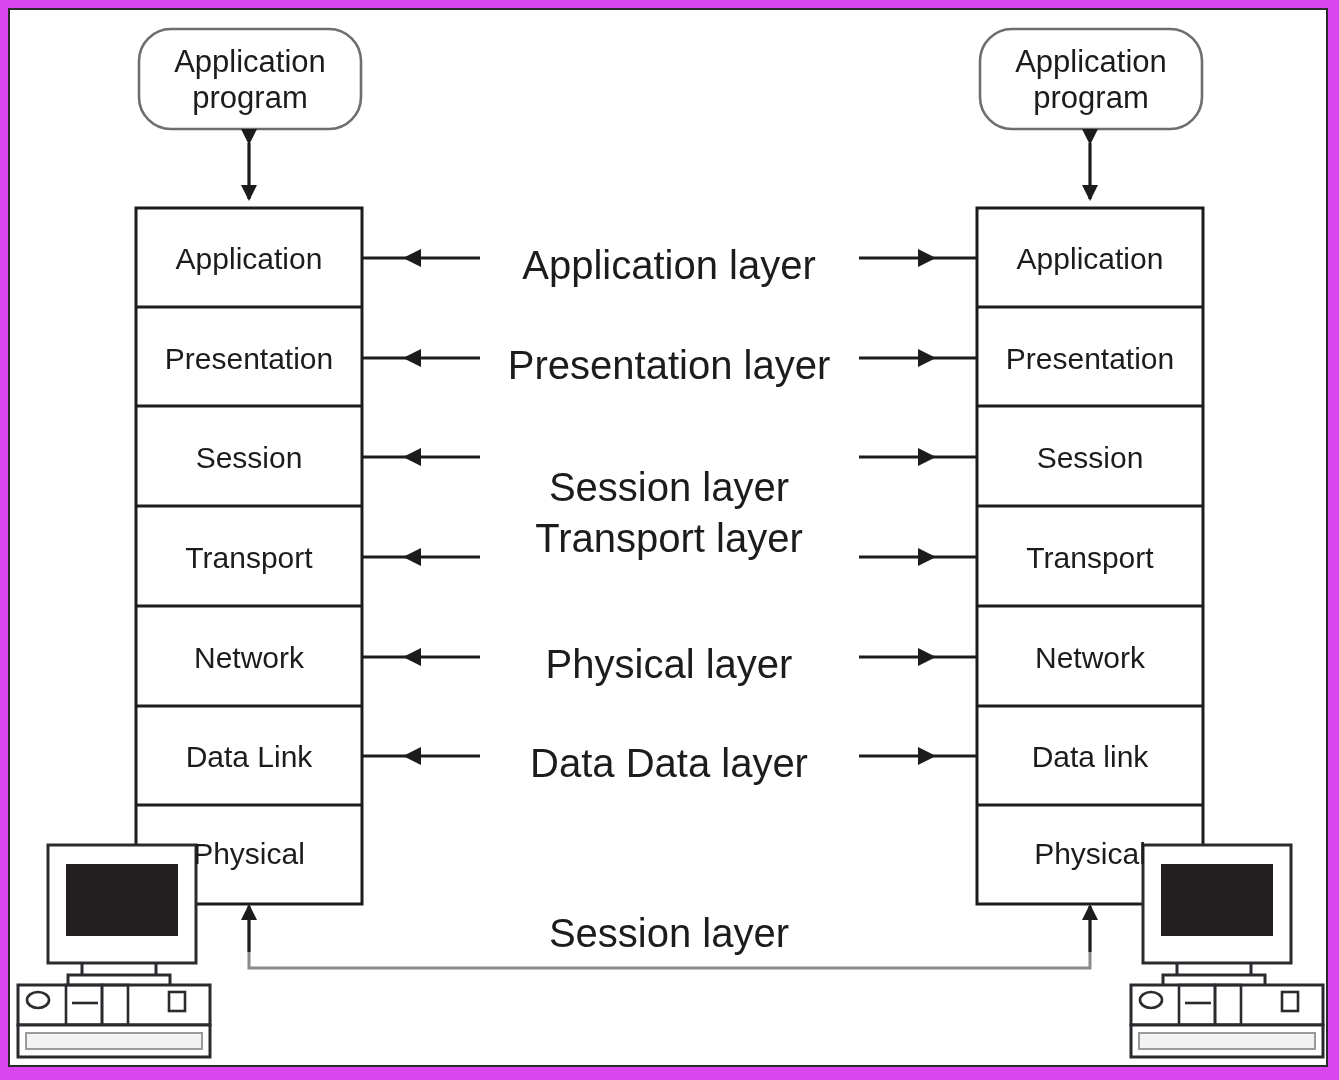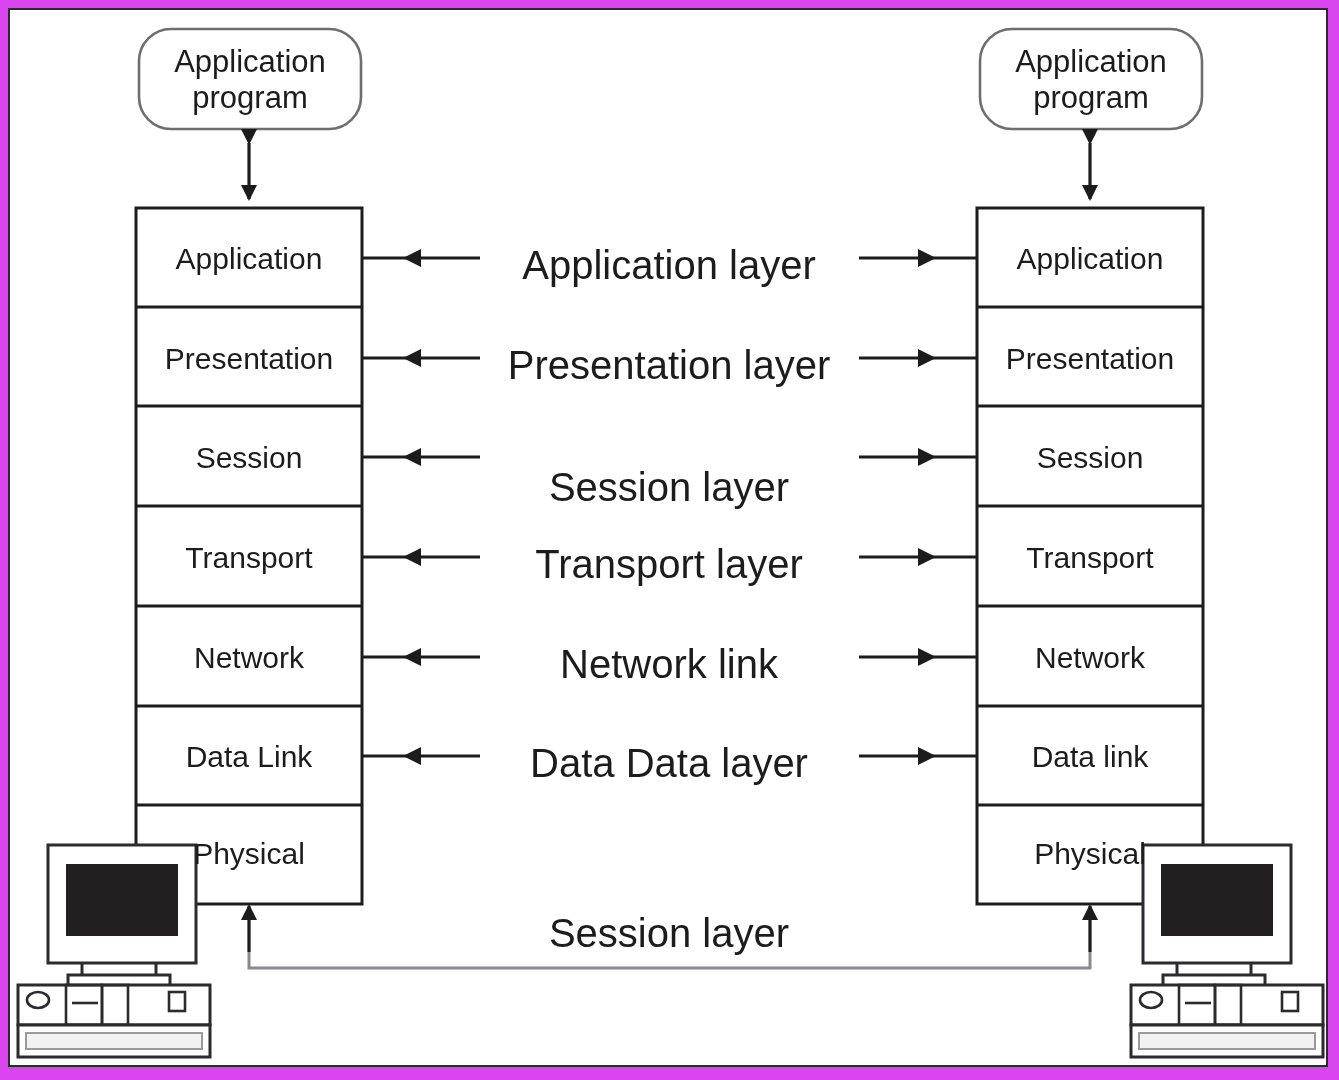--- a/index.html
+++ b/index.html
@@ -218,19 +218,19 @@
   <div class="lbl stack-lbl" style="left:977px; top:342px;">Presentation</div>
   <div class="lbl stack-lbl" style="left:977px; top:441px;">Session</div>
   <div class="lbl stack-lbl" style="left:977px; top:541px;">Transport</div>
   <div class="lbl stack-lbl" style="left:977px; top:641px;">Network</div>
   <div class="lbl stack-lbl" style="left:977px; top:740px;">Data link</div>
   <div class="lbl stack-lbl" style="left:977px; top:837px;">Physical</div>
 
   <div class="lbl mid-lbl" style="left:459px; top:242px;">Application layer</div>
   <div class="lbl mid-lbl" style="left:459px; top:342px;">Presentation layer</div>
   <div class="lbl mid-lbl" style="left:459px; top:464px;">Session layer</div>
-  <div class="lbl mid-lbl" style="left:459px; top:541px;">Transport layer</div>
-  <div class="lbl mid-lbl" style="left:459px; top:641px;">Network link</div>
+  <div class="lbl mid-lbl" style="left:459px; top:515px;">Transport layer</div>
+  <div class="lbl mid-lbl" style="left:459px; top:641px;">Physical layer</div>
   <div class="lbl mid-lbl" style="left:459px; top:740px;">Data Data layer</div>
 
   <div class="lbl mid-lbl" style="left:459px; top:910px;">Session layer</div>
 
 </div>
 
 </body></html>

